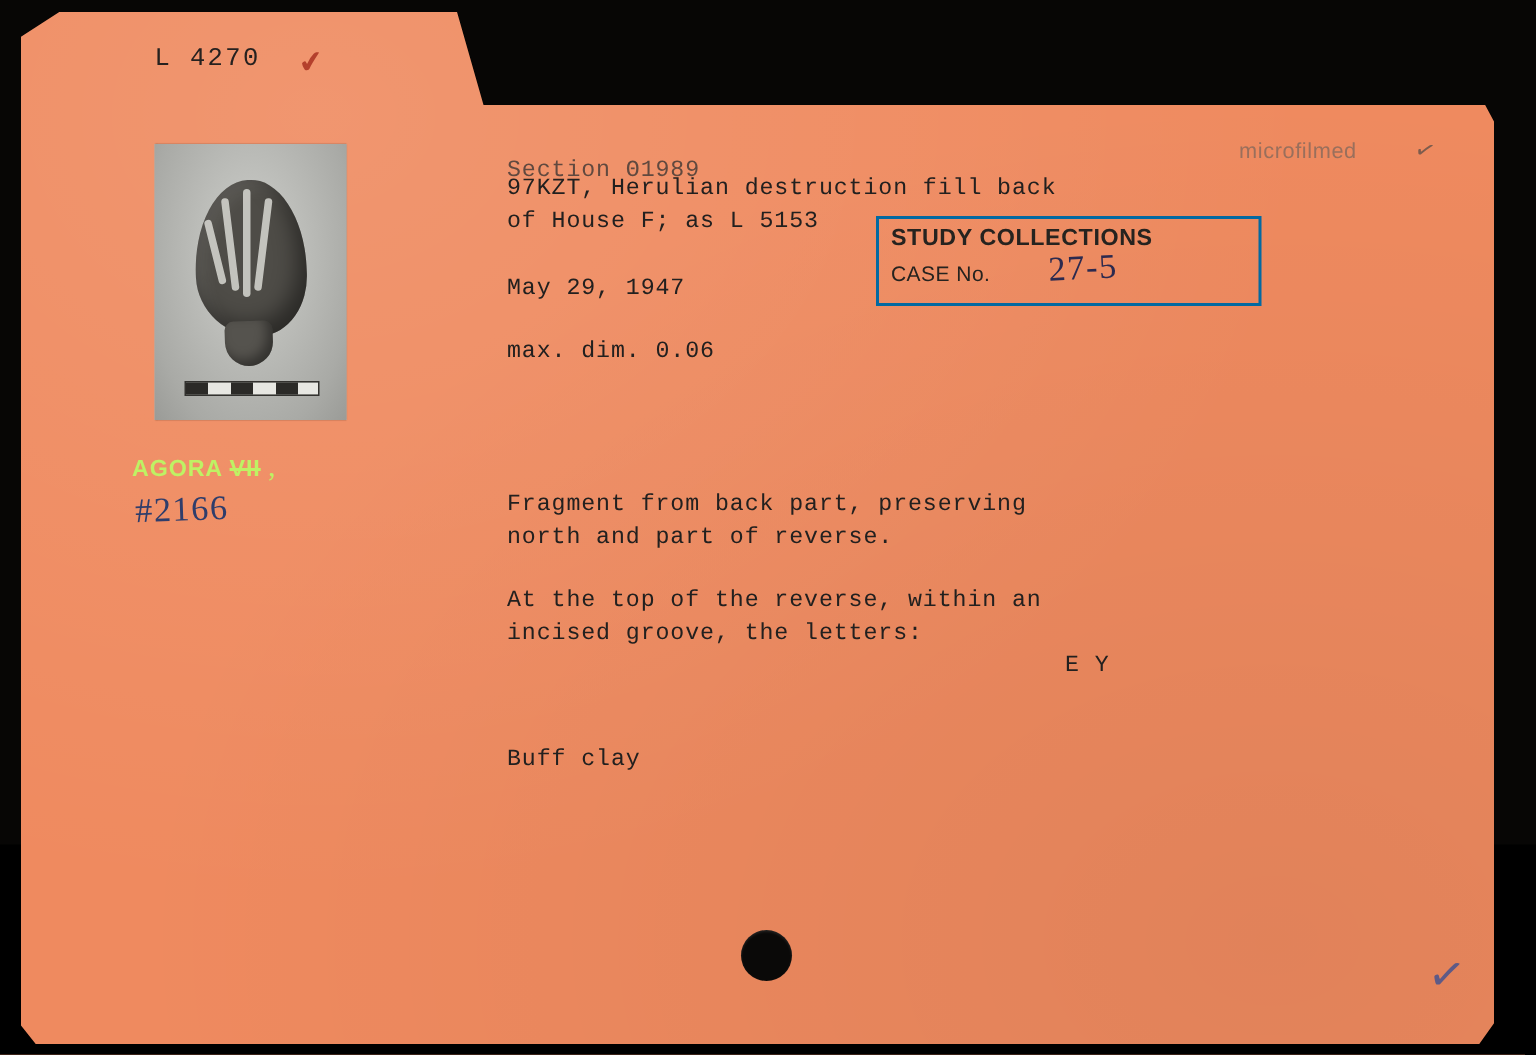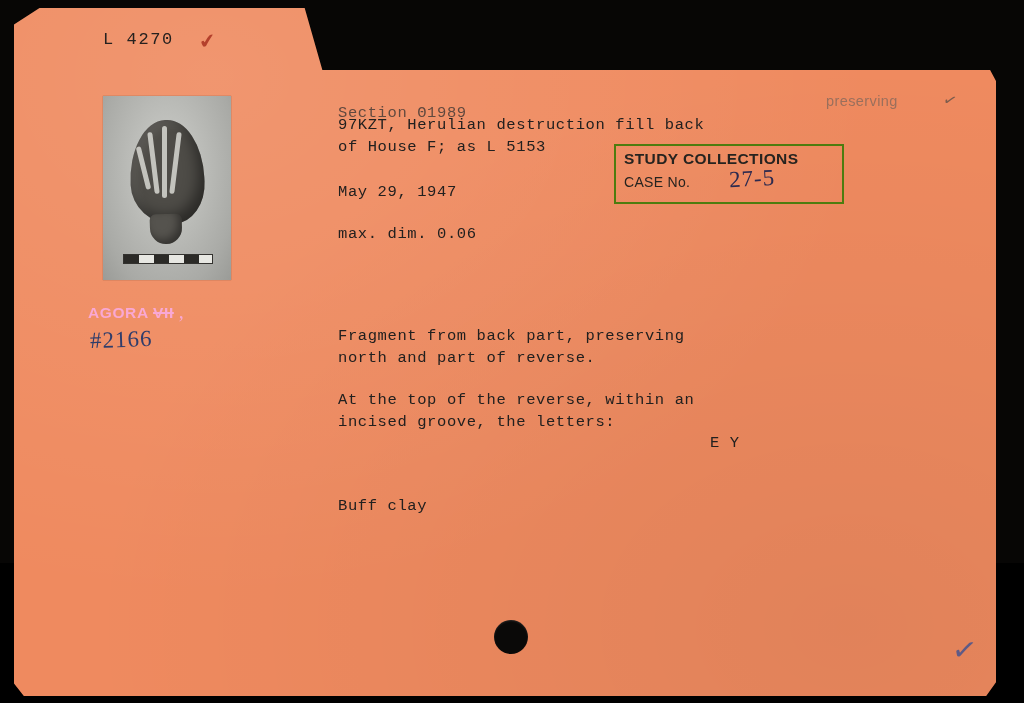--- a/index.html
+++ b/index.html
@@ -130,21 +130,21 @@
   }
 
   #agora {
     position: absolute;
     left: 88px;
     top: 300px;
     font-family: "Liberation Sans", sans-serif;
     font-weight: bold;
     font-size: 15.5px;
     letter-spacing: 0.6px;
-    color: #f9a8d4;
+    color: #bef264;
   }
   #agora .struck {
     text-decoration: line-through;
     text-decoration-thickness: 2px;
   }
   #agora .comma {
     font-family: "Liberation Serif", serif;
     font-weight: normal;
     font-size: 20px;
   }
@@ -155,26 +155,27 @@
     font-family: "Liberation Serif", serif;
     font-size: 23px;
     color: #2f3d6b;
     letter-spacing: 1px;
     transform: rotate(-2deg);
   }
 
   
   #stamp {
     position: absolute;
-    left: 614px;
+    left: 584px;
     top: 144px;
     width: 226px;
     height: 56px;
-    border: 2px solid #4d7c0f;
+    border: 2px solid #0369a1;
     background: transparent;
+    padding-left: 27px;
   }
   #stamp .l1 {
     position: absolute;
     left: 8px; top: 4px;
     font-family: "Liberation Sans", sans-serif;
     font-weight: bold;
     font-size: 15.5px;
     letter-spacing: 0.4px;
     color: #26231f;
   }
@@ -283,19 +284,19 @@
   <div class="tw" style="left:710px; top:432px;">E Y</div>
 
   <div class="tw" style="left:338px; top:495px;">Buff clay</div>
 
   <div id="stamp">
     <div class="l1">STUDY COLLECTIONS</div>
     <div class="l2">CASE No.</div>
     <div class="caseno">27-5</div>
   </div>
 
-  <div id="microfilmed">preserving</div>
+  <div id="microfilmed">microfilmed</div>
   <div id="microfilmed-tick">✓</div>
 
   <div id="hole"></div>
   <div id="bottom-check">✓</div>
 
 </div>
 
 </body></html>

